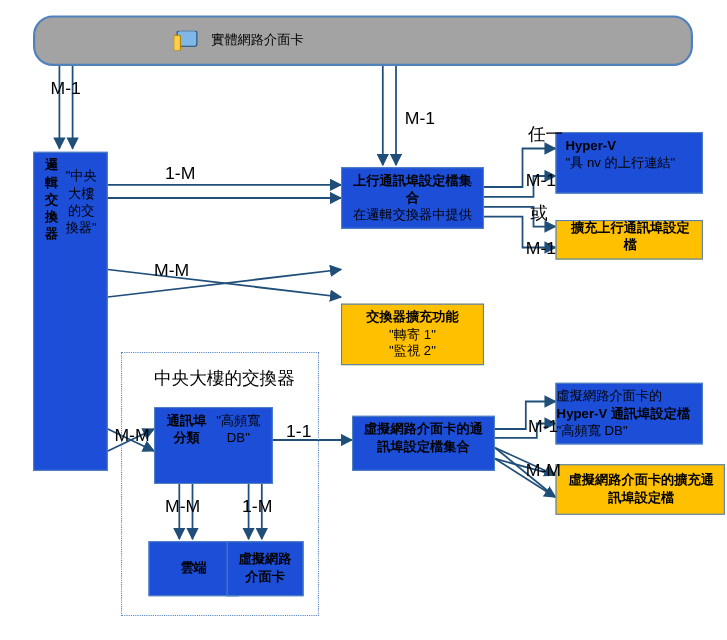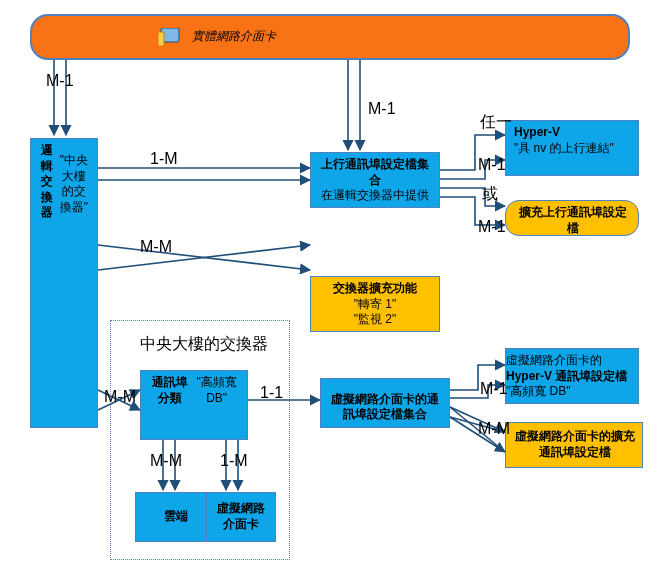--- a/index.html
+++ b/index.html
@@ -16,23 +16,23 @@
     height: 582px;
   }
   .node {
     position: absolute;
     box-sizing: border-box;
     border: 1px solid #4f81bd;
     text-align: center;
     padding: 4px 6px;
     line-height: 1.3;
   }
-  .node.blue   { background: #0ea5e9; }
+  .node.blue   { background: #1d4ed8; }
   .node.orange { background: #ffc000; }
-  .node.white  { background: #f97316; font-style: italic; }
+  .node.white  { background: #a3a3a3; }
   .rounded { border-radius: 18px; border-width:2px; }
   .label {
     position: absolute;
     font-size: 16px;
     color: #000;
     white-space: nowrap;
   }
   .group-box {
     position: absolute;
     border: 1.5px dotted #4f81bd;
@@ -129,51 +129,51 @@
     <div class="bold">交換器擴充功能</div>
     <div>"轉寄 1"</div>
     <div>"監視 2"</div>
   </div>
 
   <div class="node blue" style="left:505px; top:120px; width:134px; height:56px; text-align:left; padding-left:8px;">
     <div class="bold">Hyper-V</div>
     <div>"具 nv 的上行連結"</div>
   </div>
 
-  <div class="node orange" style="left:505px; top:200px; width:134px; height:36px; display:flex; align-items:flex-start; justify-content:flex-start; padding-left:8px;border-radius:14px;">
+  <div class="node orange" style="left:505px; top:200px; width:134px; height:36px; display:flex; align-items:flex-end; justify-content:flex-start; padding-left:8px;">
     <span class="bold">擴充上行通訊埠設定檔</span>
   </div>
 
   <div class="group-box" style="left:110px; top:320px; width:180px; height:240px;"></div>
   <div class="label" style="left:140px; top:334px;">中央大樓的交換器</div>
 
   <div class="node blue" style="left:140px; top:370px; width:108px; height:70px; display:flex; justify-content:flex-start;">
     <div class="bold">通訊埠分類</div>
     <div>"高頻寬 DB"</div>
   </div>
 
   <div class="node blue" style="left:135px; top:492px; width:82px; height:50px; display:flex; align-items:center; justify-content:center;">
     <span class="bold">雲端</span>
   </div>
 
   <div class="node blue" style="left:206px; top:492px; width:70px; height:50px; display:flex; align-items:center; justify-content:center;">
     <span class="bold">虛擬網路介面卡</span>
   </div>
 
-  <div class="node blue" style="left:320px; top:378px; width:130px; height:50px; display:flex; align-items:flex-end; justify-content:center;">
+  <div class="node blue" style="left:320px; top:378px; width:130px; height:50px; display:flex; align-items:flex-start; justify-content:center;">
     <span class="bold">虛擬網路介面卡的通訊埠設定檔集合</span>
   </div>
 
   <div class="node blue" style="left:505px; top:348px; width:134px; height:56px; text-align:left; padding-left:0;">
     <div>虛擬網路介面卡的</div>
     <div><span class="bold">Hyper-V 通訊埠設定檔</span></div>
     <div>"高頻寬 DB"</div>
   </div>
 
-  <div class="node orange" style="left:505px; top:422px; width:138px; height:46px; display:flex; align-items:center; justify-content:flex-start; padding-left:8px;">
+  <div class="node orange" style="left:505px; top:422px; width:154px; height:46px; display:flex; align-items:center; justify-content:flex-start; padding-left:8px;">
     <span class="bold">虛擬網路介面卡的擴充通訊埠設定檔</span>
   </div>
 
   <div class="label" style="left:46px; top:72px;">M-1</div>
   <div class="label" style="left:368px; top:100px;">M-1</div>
   <div class="label" style="left:150px; top:150px;">1-M</div>
   <div class="label" style="left:140px; top:238px;">M-M</div>
   <div class="label" style="left:104px; top:388px;">M-M</div>
   <div class="label" style="left:480px; top:112px;">任一</div>
   <div class="label" style="left:478px; top:156px;">M-1</div>

